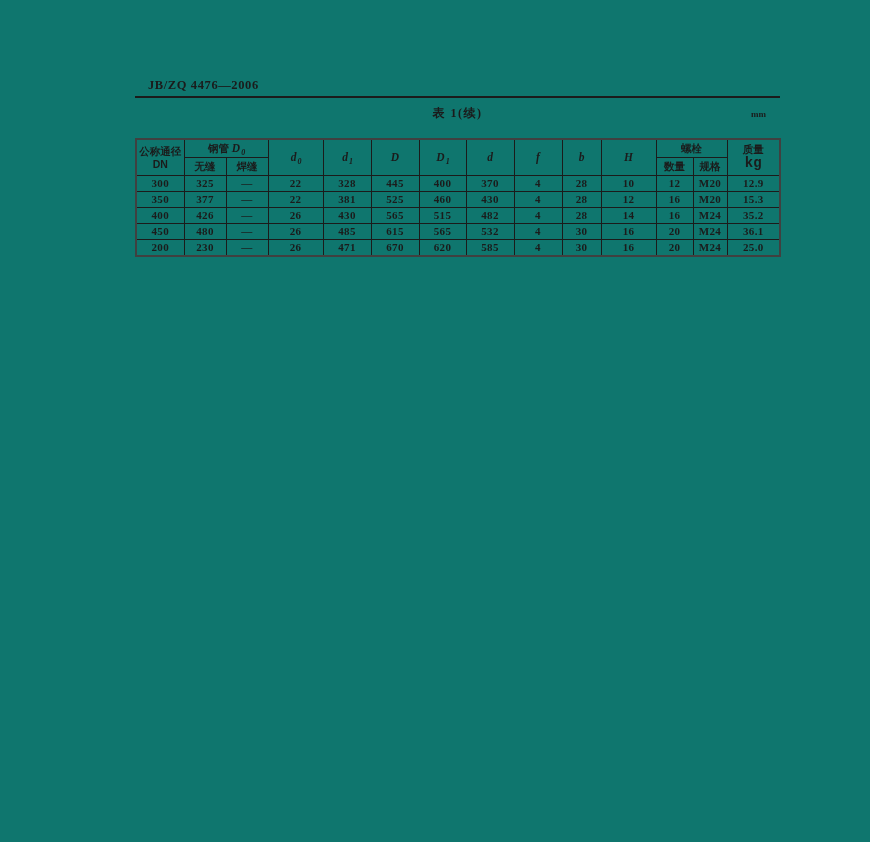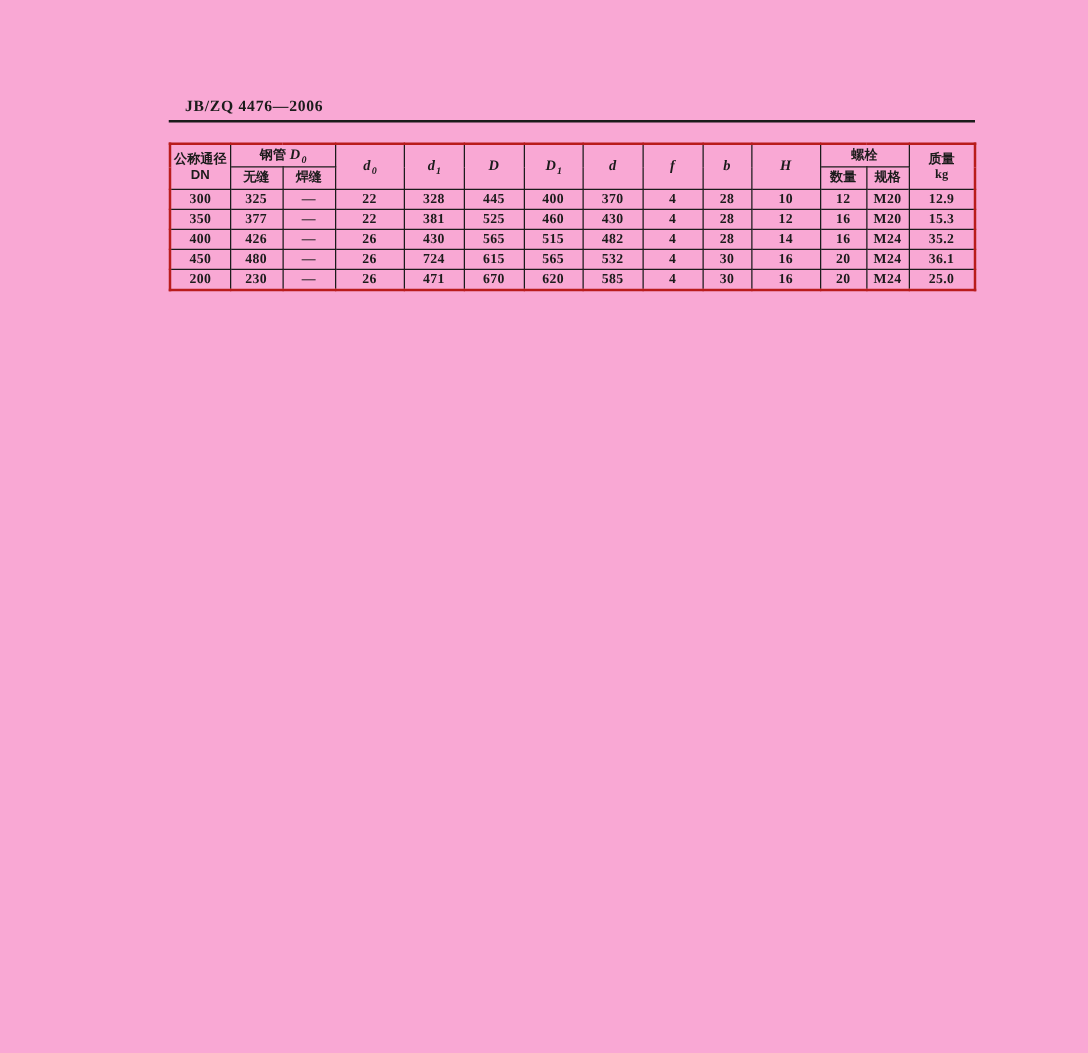--- a/index.html
+++ b/index.html
@@ -4,21 +4,21 @@
 <style>
   html, body {
     margin: 0;
     padding: 0;
     background: #ffffff;
   }
   .page {
     position: relative;
     width: 870px;
     height: 842px;
-    background: #f9a8d4;
+    background: #0f766e;
     font-family: "Liberation Serif", serif;
     color: #1b1b1b;
     overflow: hidden;
   }
   .doc-number {
     position: absolute;
     left: 148px;
     top: 78px;
     font-size: 12.5px;
     font-weight: bold;
@@ -53,25 +53,25 @@
   .unit {
     position: absolute;
     right: 14px;
     top: 5px;
     font-size: 9px;
     font-weight: bold;
   }
   table.spec {
     position: absolute;
     left: 135px;
-    top: 114px;
+    top: 138px;
     width: 645px;
     border-collapse: collapse;
     table-layout: fixed;
-    border: 2px solid #b91c1c;
+    border: 2px solid #404040;
   }
   table.spec th, table.spec td {
     border: 1px solid #1b1b1b;
     text-align: center;
     vertical-align: middle;
     padding: 0;
     font-weight: bold;
     overflow: hidden;
     white-space: nowrap;
   }
@@ -100,33 +100,37 @@
   .s {
     font-style: italic;
     font-weight: bold;
     font-family: "Liberation Serif", serif;
     font-size: 8px;
     position: relative;
     top: 3px;
     left: 1px;
   }
   .kg {
-    font-family: Liberation Serif, serif;
-    font-size: 10px;
+    font-family: Liberation Mono, monospace;
+    font-size: 14px;
   }
 </style>
 </head>
 <body>
 
 <div class="page">
 
   <div class="doc-number">JB/ZQ 4476—2006</div>
 
   <div class="top-rule"></div>
 
+  <div class="caption-band">
+    <span class="caption">表 1(续)</span>
+    <span class="unit">mm</span>
+  </div>
 
   <table class="spec">
     <colgroup>
       <col style="width:48px">
         <col style="width:42px">
         <col style="width:42px">
       <col style="width:55px">
         <col style="width:48px">
         <col style="width:48px">
       <col style="width:47px">
@@ -232,21 +236,21 @@
           <td>14</td>
           <td>16</td>
           <td>M24</td>
           <td>35.2</td>
         </tr>
         <tr>
           <td>450</td>
           <td>480</td>
           <td>—</td>
           <td>26</td>
-          <td>724</td>
+          <td>485</td>
           <td>615</td>
           <td>565</td>
           <td>532</td>
           <td>4</td>
           <td>30</td>
           <td>16</td>
           <td>20</td>
           <td>M24</td>
           <td>36.1</td>
         </tr>

